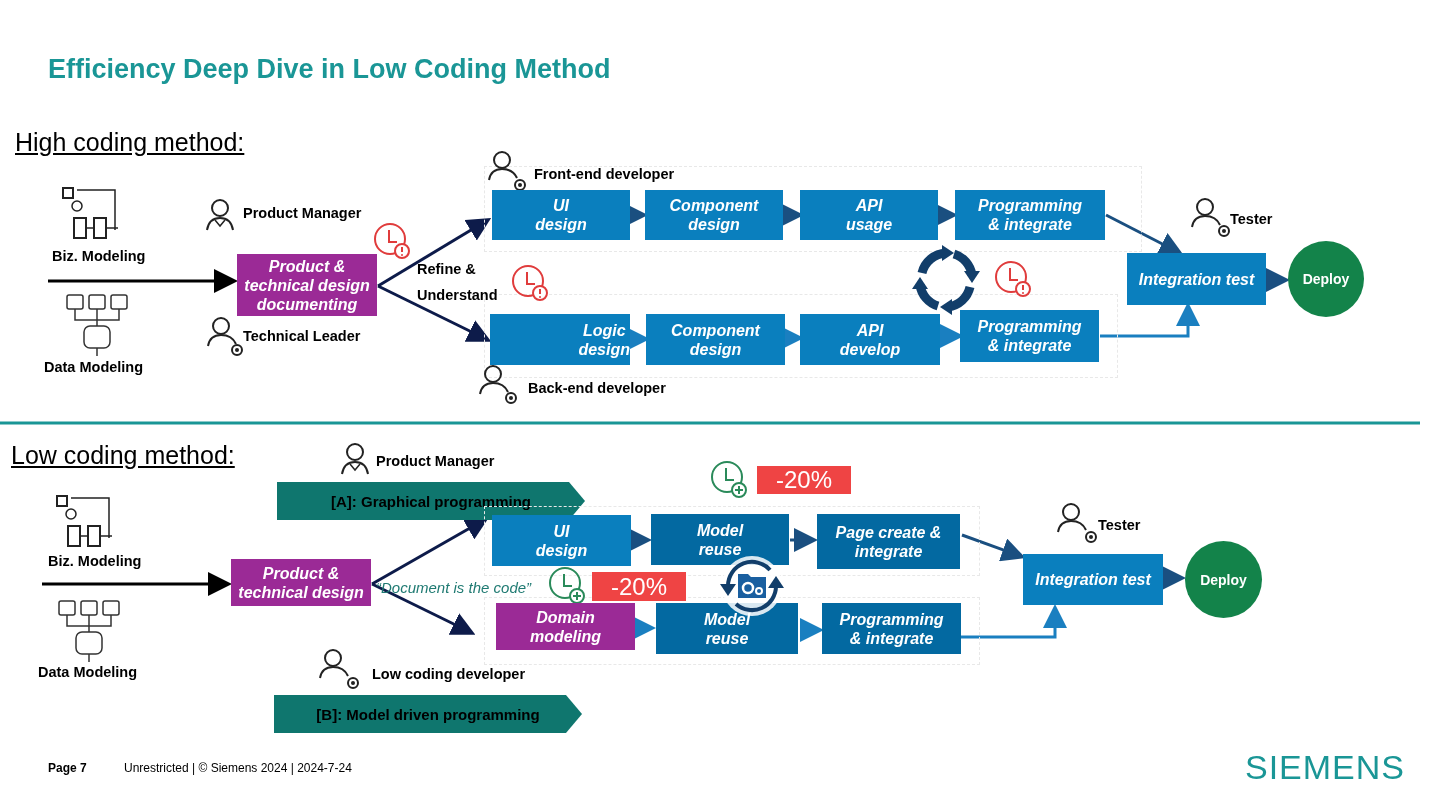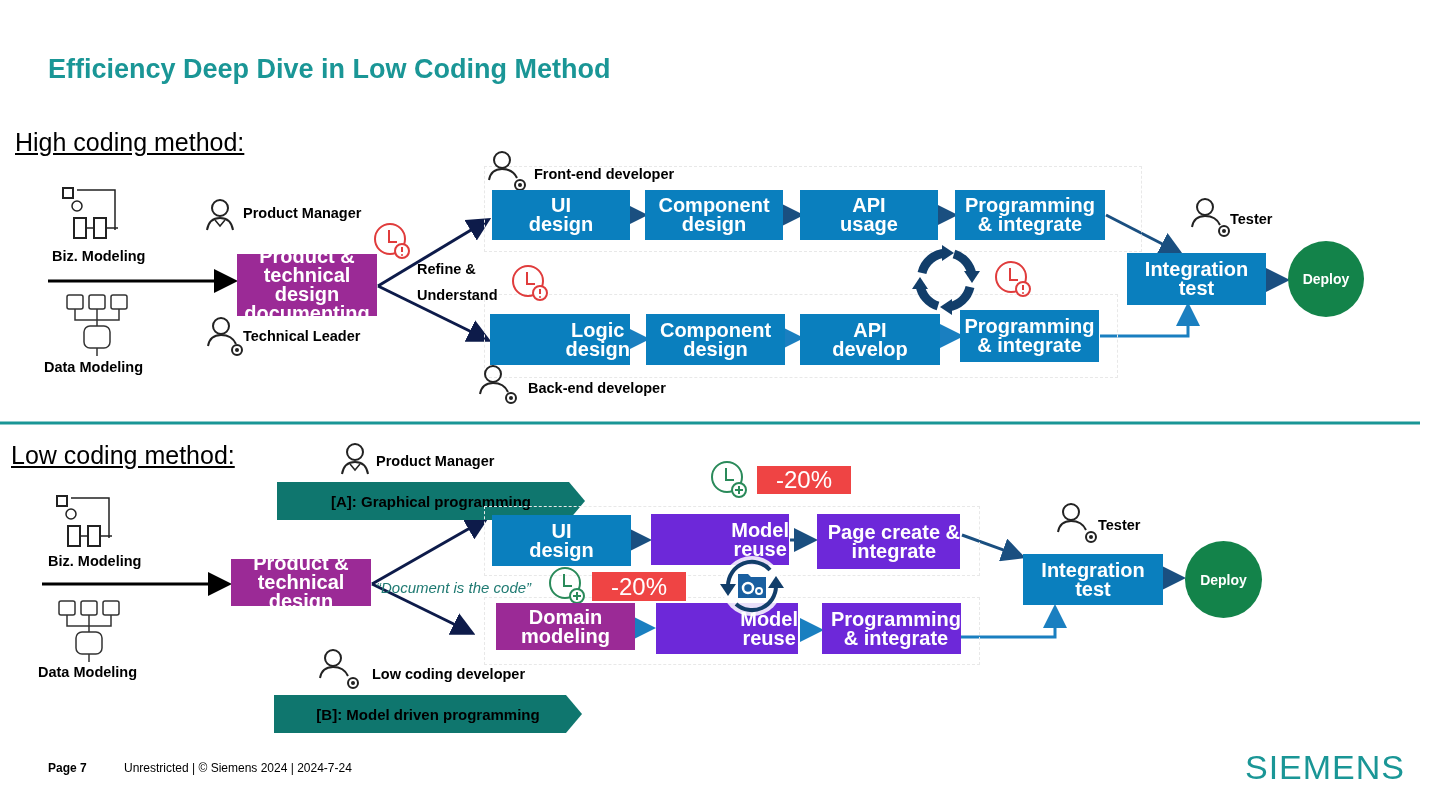--- a/index.html
+++ b/index.html
@@ -1,23 +1,23 @@
 <!DOCTYPE html>
 <html><head>
 <meta charset="utf-8">
 <style>
   html,body{margin:0;padding:0;background:#fff;}
   body{width:1429px;height:804px;position:relative;overflow:hidden;font-family:"Liberation Sans",sans-serif;color:#000;}
   .abs{position:absolute;}
   .title{left:48px;top:54px;font-size:27px;font-weight:bold;color:#1a9696;}
   .section{font-size:25px;text-decoration:underline;color:#000;}
-  .box{position:absolute;display:flex;align-items:center;justify-content:center;text-align:center;color:#fff;font-weight:bold;font-size:20px;line-height:19px;}
+  .box{position:absolute;display:flex;align-items:center;justify-content:center;text-align:center;color:#fff;font-weight:bold;font-size:16px;line-height:19px;font-style:italic;}
   .blue{background:#0a7fbe;}
   .purple{background:#9b2a96;}
-  .green{background:#6d28d9;justify-content:flex-end;}
+  .green{background:#0369a1;}
   .deploy{position:absolute;border-radius:50%;background:#13834a;color:#fff;font-weight:bold;font-size:14px;display:flex;align-items:center;justify-content:center;}
   .lbl{position:absolute;font-size:14.5px;font-weight:bold;color:#000;white-space:nowrap;}
   .band{position:absolute;height:38px;background:#0f766e;clip-path:polygon(0 0,calc(100% - 16px) 0,100% 50%,calc(100% - 16px) 100%,0 100%);display:flex;align-items:center;justify-content:center;font-size:15px;font-weight:bold;color:#000;text-align:right;}
   .pct{position:absolute;background:#ef4444;color:#fff;font-size:24px;display:flex;align-items:center;justify-content:center;}
   .lane{position:absolute;border:1px dashed #e8e8e8;}
   .footer{font-size:12px;color:#000;}
   .siemens{font-size:34px;font-weight:normal;color:#1a9696;letter-spacing:1px;}
   svg.ov{position:absolute;left:0;top:0;}
   .icon{position:absolute;}
 </style>

